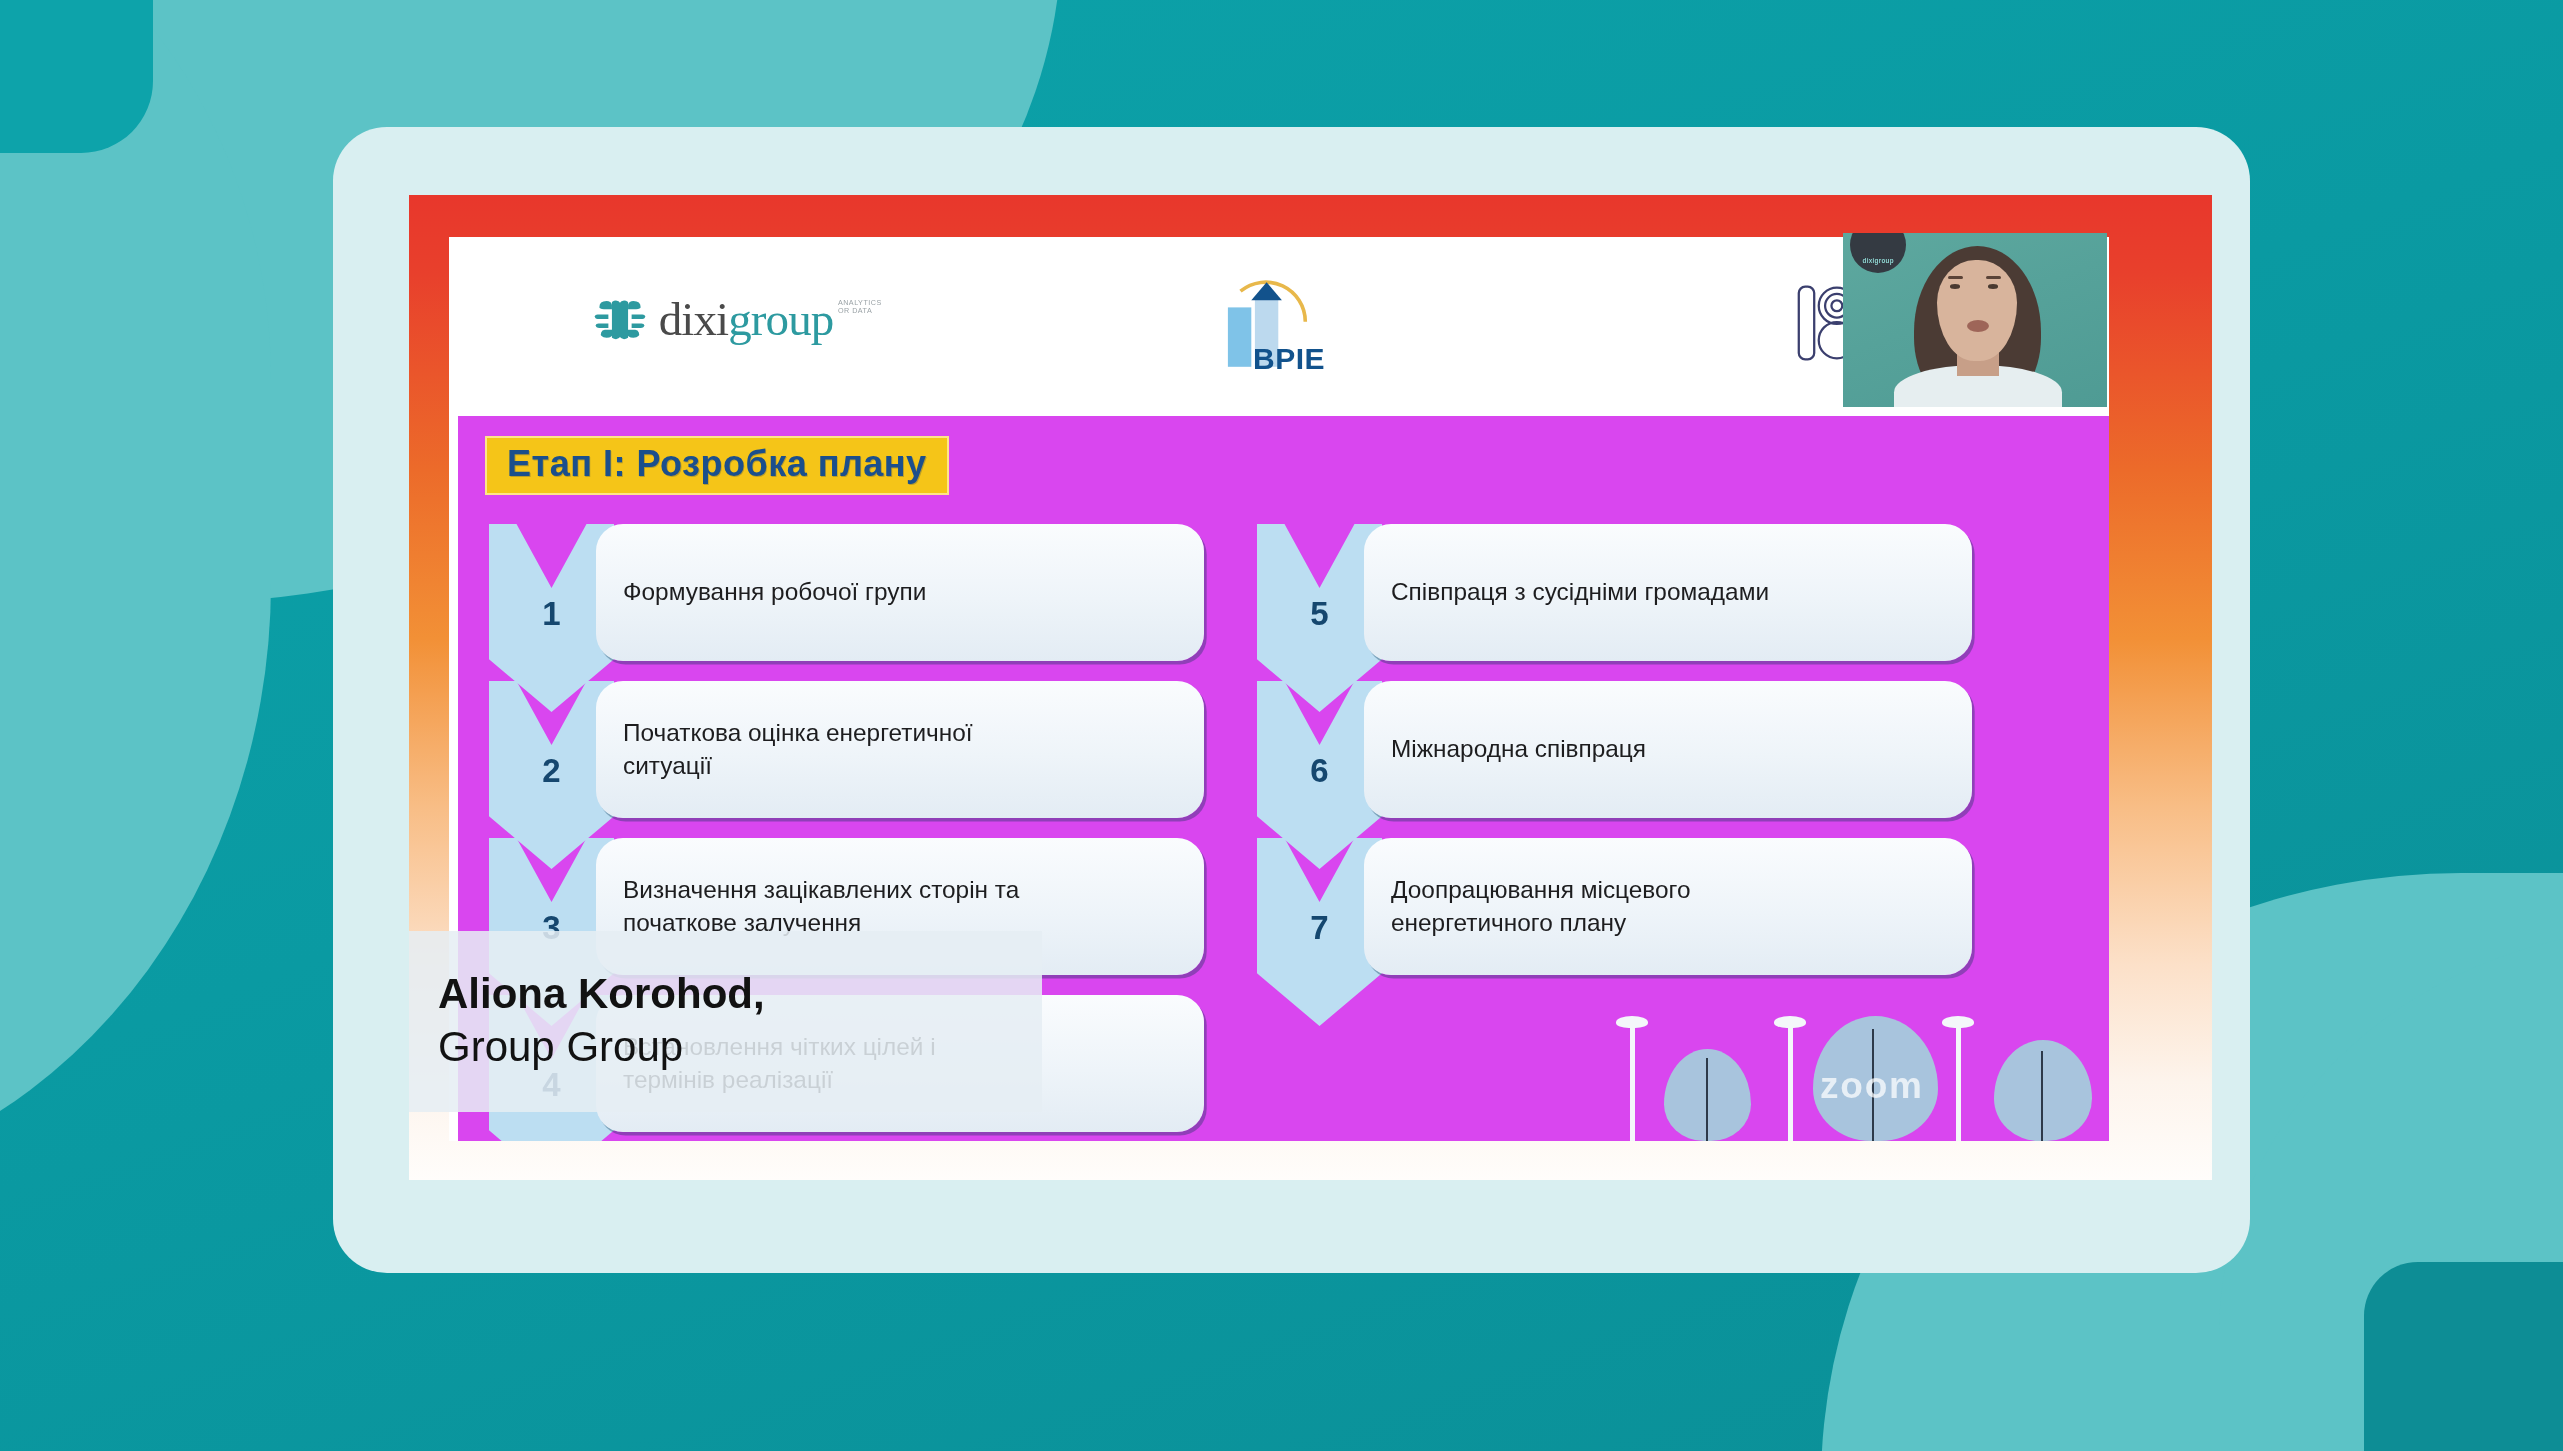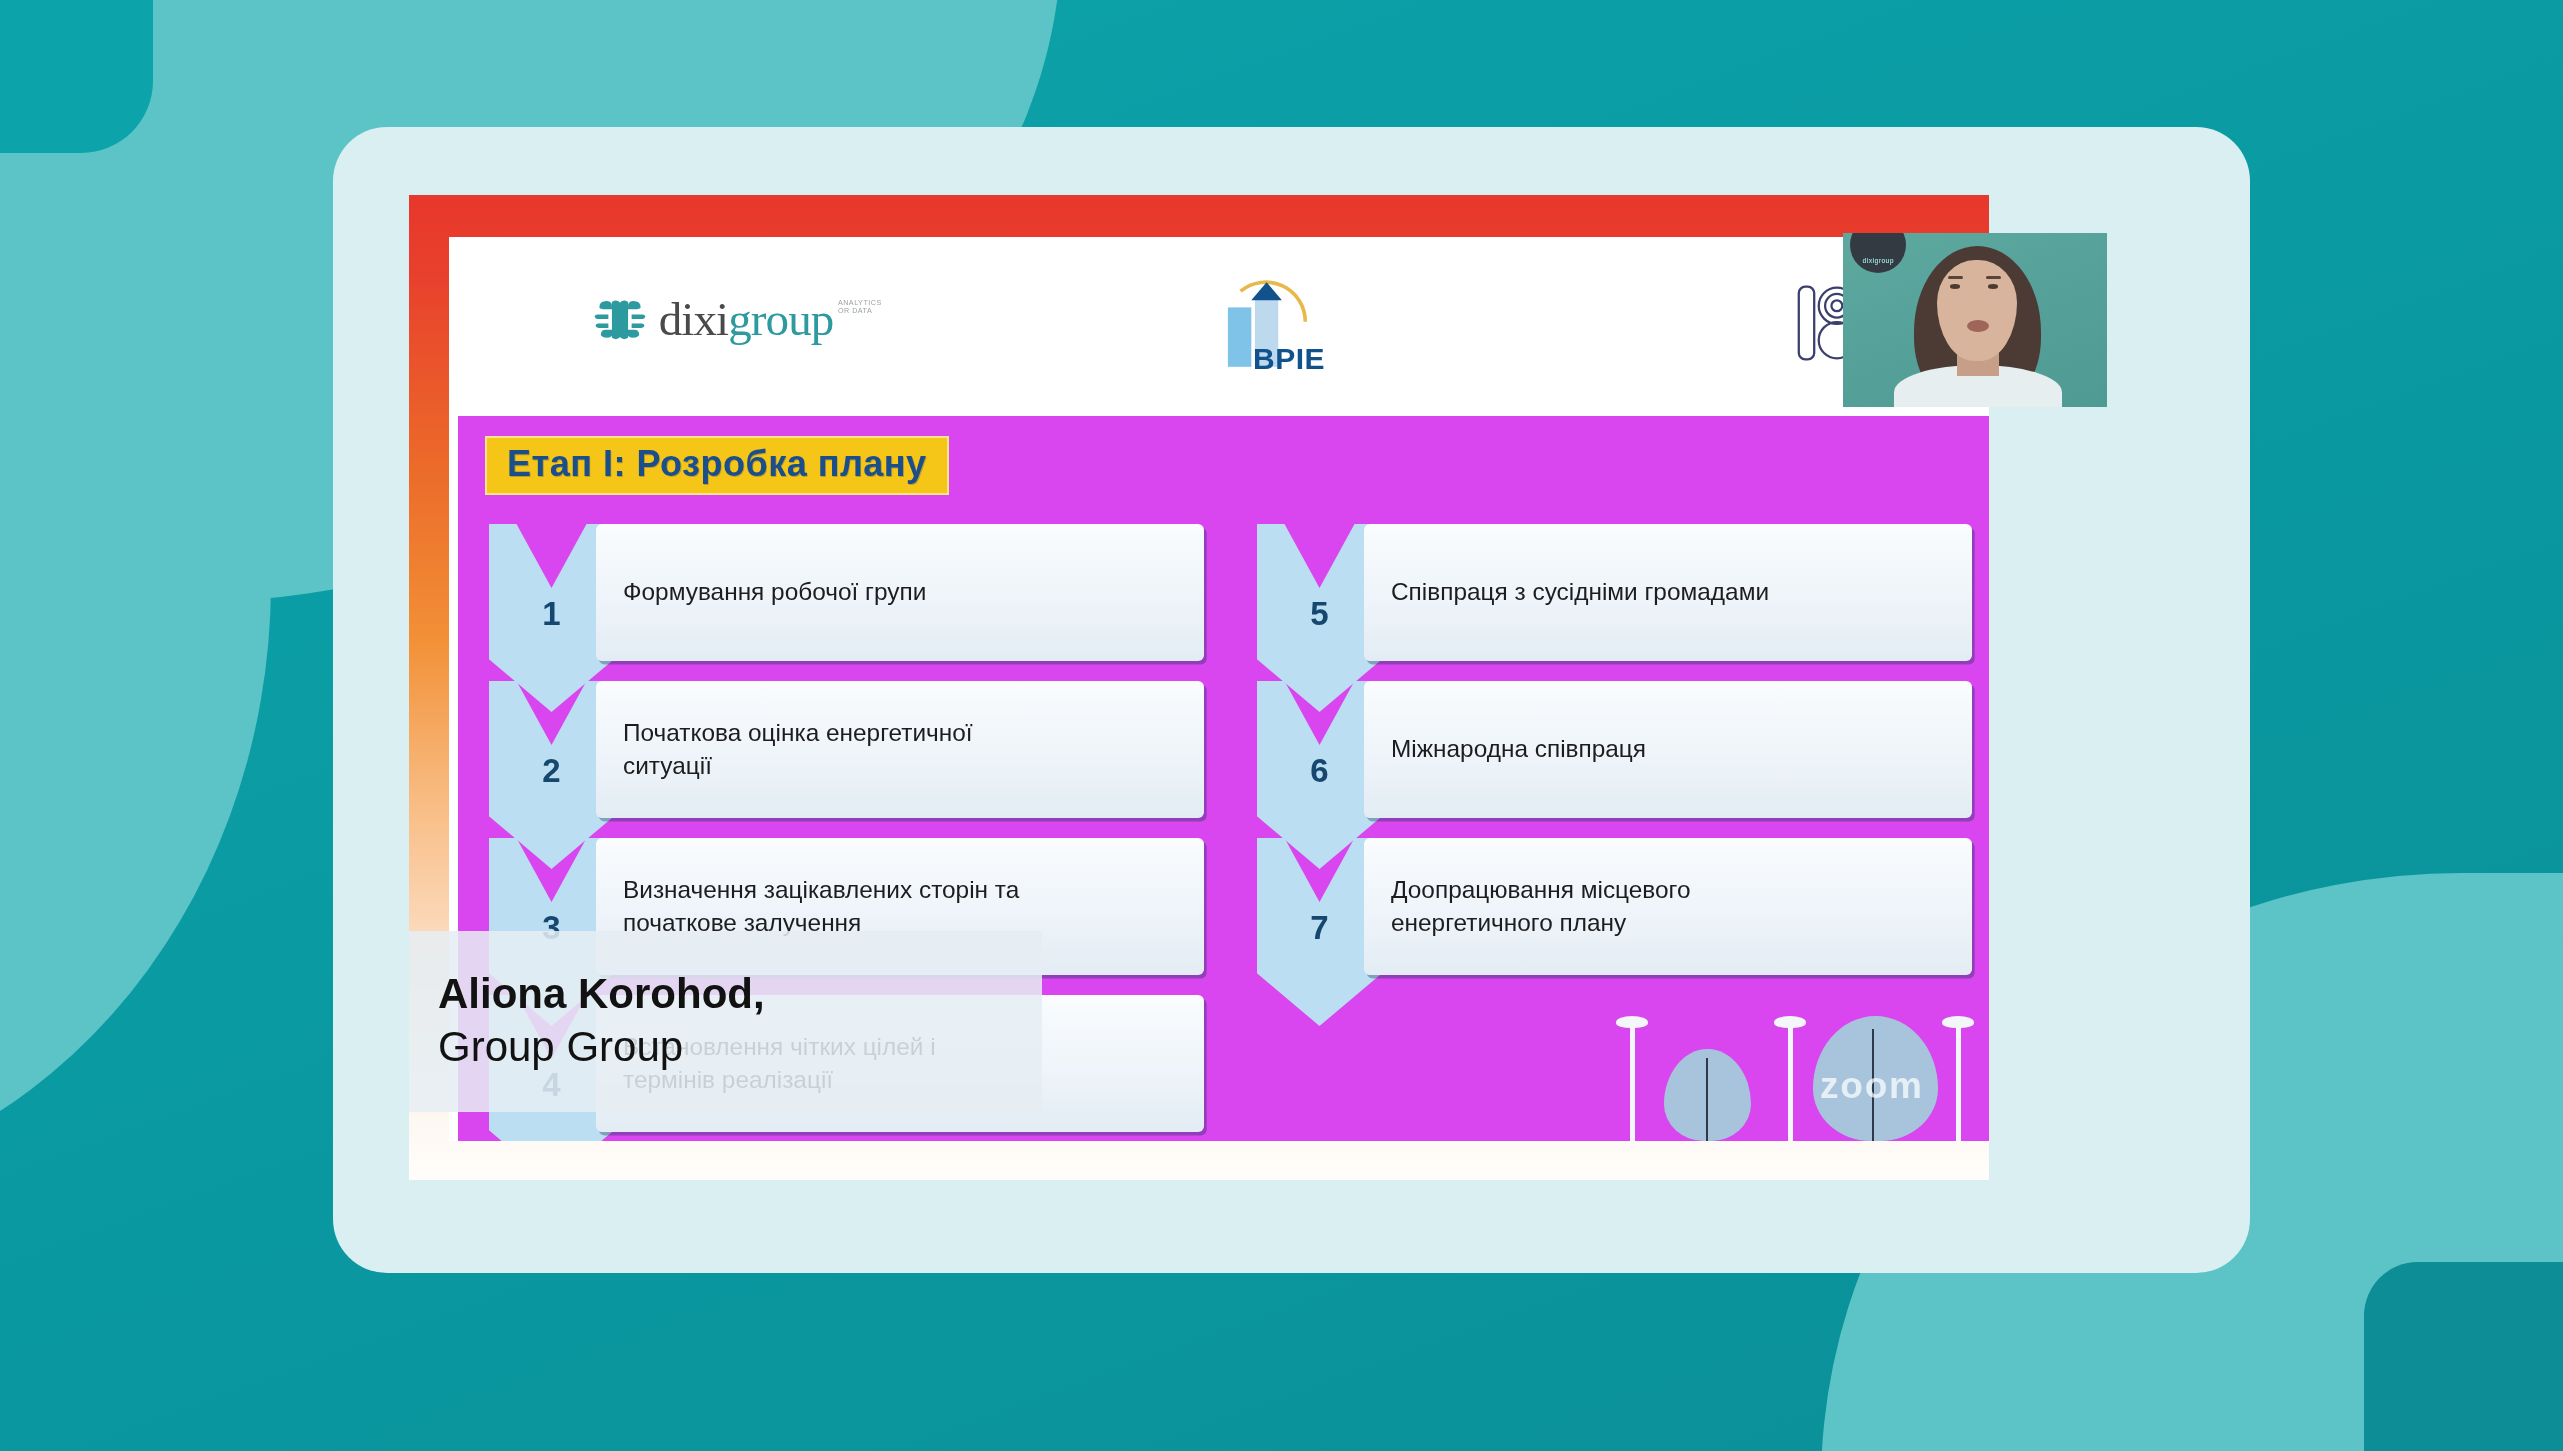--- a/index.html
+++ b/index.html
@@ -73,21 +73,21 @@
     width: 1917px; height: 1146px;
     background: #d9eff1;
     border-radius: 54px;
     z-index: 5;
   }
 
   
   #slide-frame {
     position: absolute;
     left: 409px; top: 195px;
-    width: 1580px; height: 985px;
+    width: 1803px; height: 985px;
     background: linear-gradient(180deg,
         #e8372c 0%,
         #e8402c 8%,
         #ec6b2a 28%,
         #f29036 45%,
         #f8bd85 62%,
         #fce0c8 78%,
         #fdf4ec 90%,
         #fffdfb 100%);
     z-index: 10;
@@ -232,21 +232,21 @@
     font-weight: bold;
     font-size: 33px;
     color: #15476f;
   }
 
   .step-box {
     position: absolute;
     left: 107px; top: 0;
     width: 608px; height: 137px;
     background: linear-gradient(180deg, #fafcfe 0%, #eef4f9 55%, #e3ecf4 100%);
-    border-radius: 6px;
+    border-radius: 27px;
     box-shadow: 2.7px 3.6px 0 rgba(8,52,84,0.35);
     display: flex;
     align-items: center;
     z-index: 2;
   }
   .step-box .step-text {
     font-family: "Liberation Sans", sans-serif;
     font-size: 24.4px;
     line-height: 1.32;
     color: #1d1d1f;

